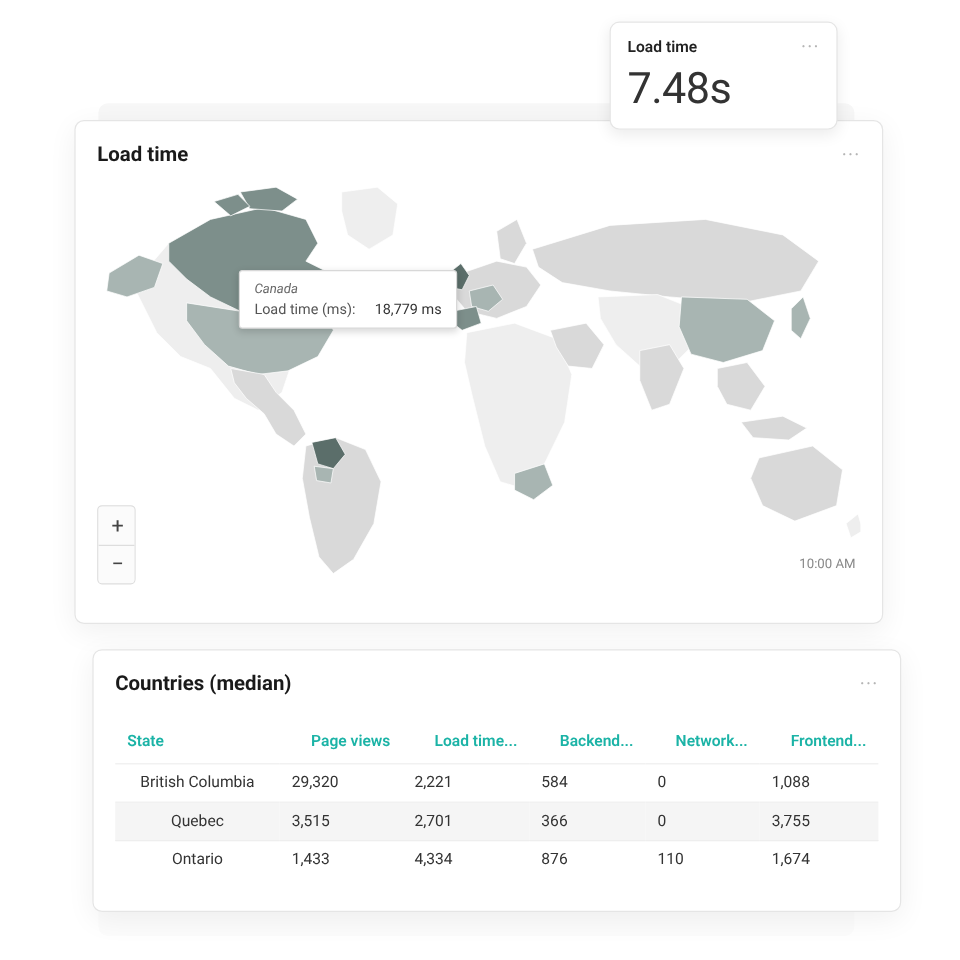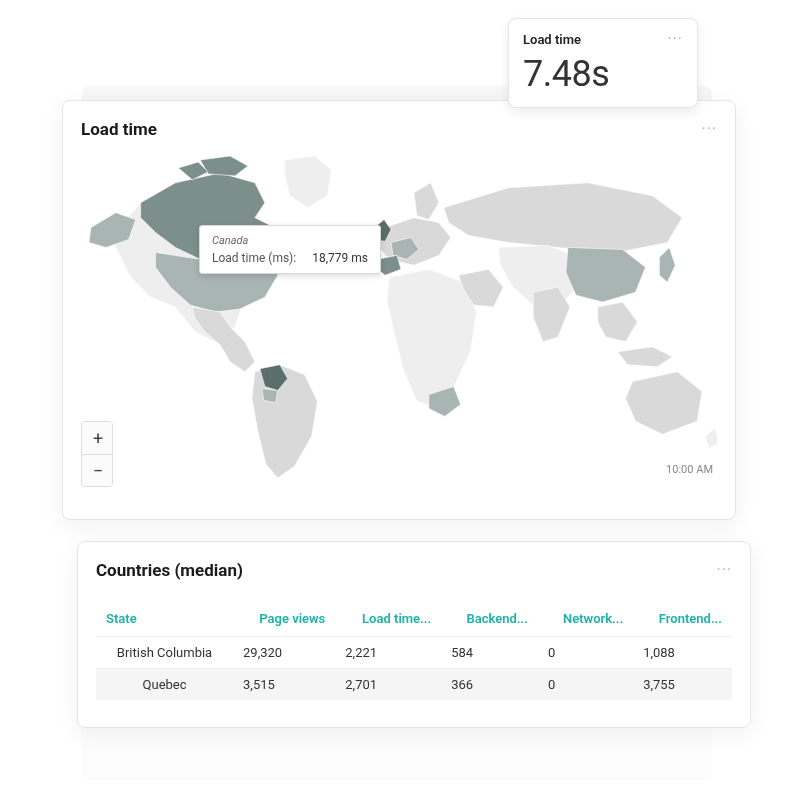--- a/index.html
+++ b/index.html
@@ -308,15 +308,23 @@
         <td>1,088</td>
       </tr>
       <tr>
         <td>Quebec</td>
         <td>3,515</td>
         <td>2,701</td>
         <td>366</td>
         <td>0</td>
         <td>3,755</td>
       </tr>
+      <tr>
+        <td>Ontario</td>
+        <td>1,433</td>
+        <td>4,334</td>
+        <td>876</td>
+        <td>110</td>
+        <td>1,674</td>
+      </tr>
     </tbody>
   </table>
 </div>
 
 </body></html>

